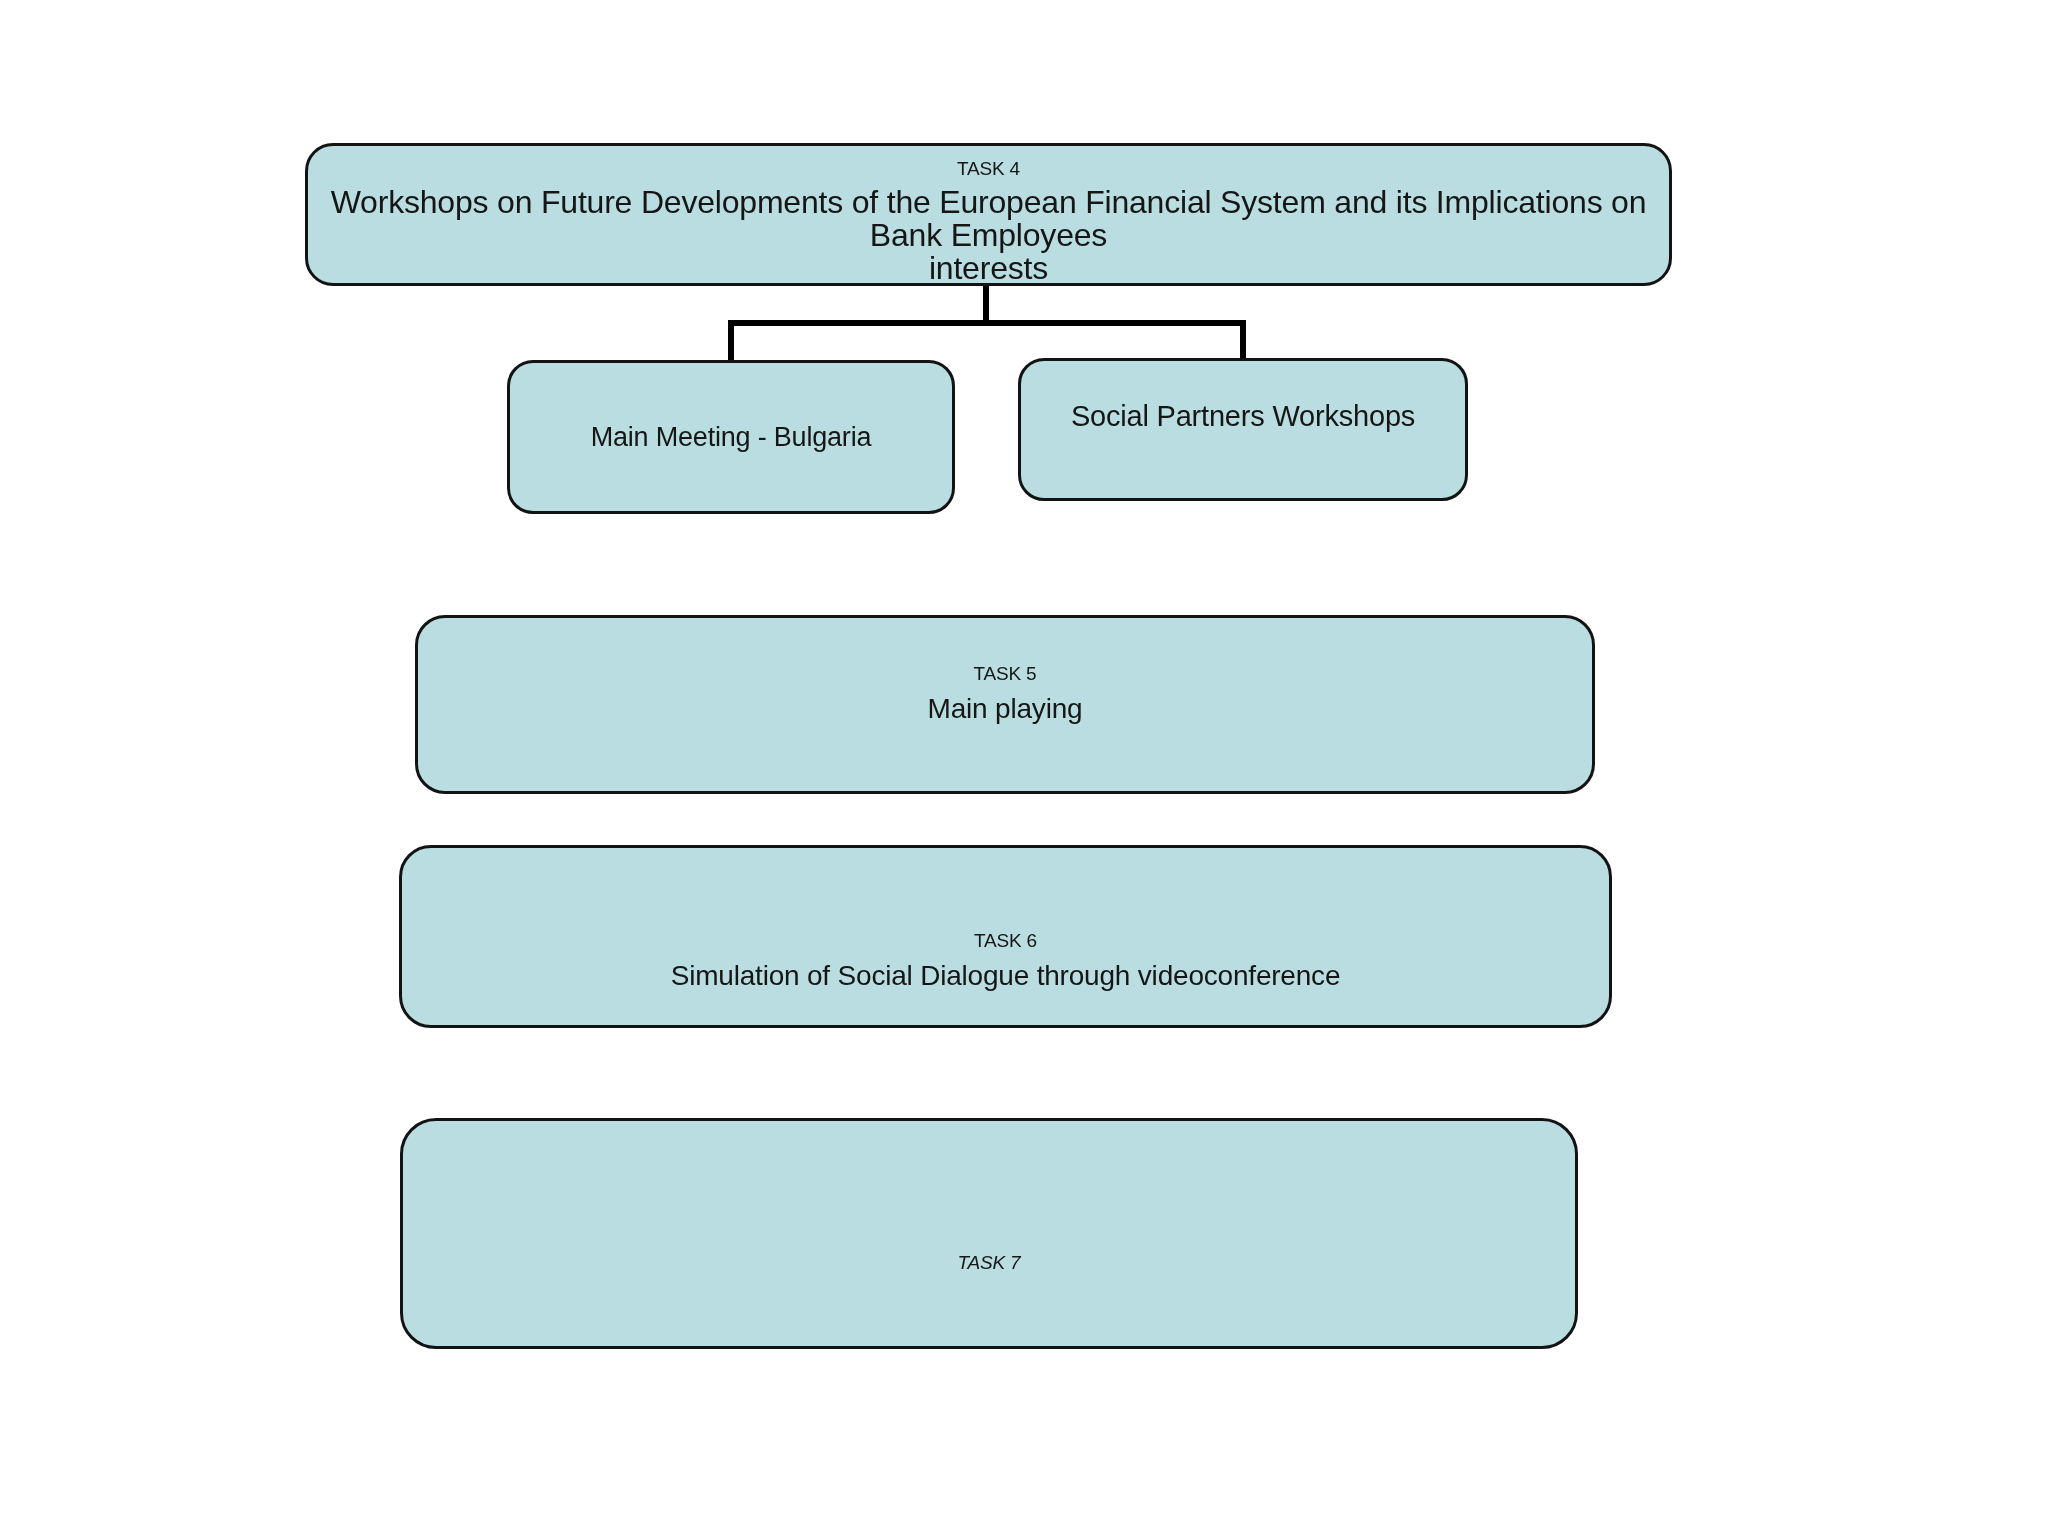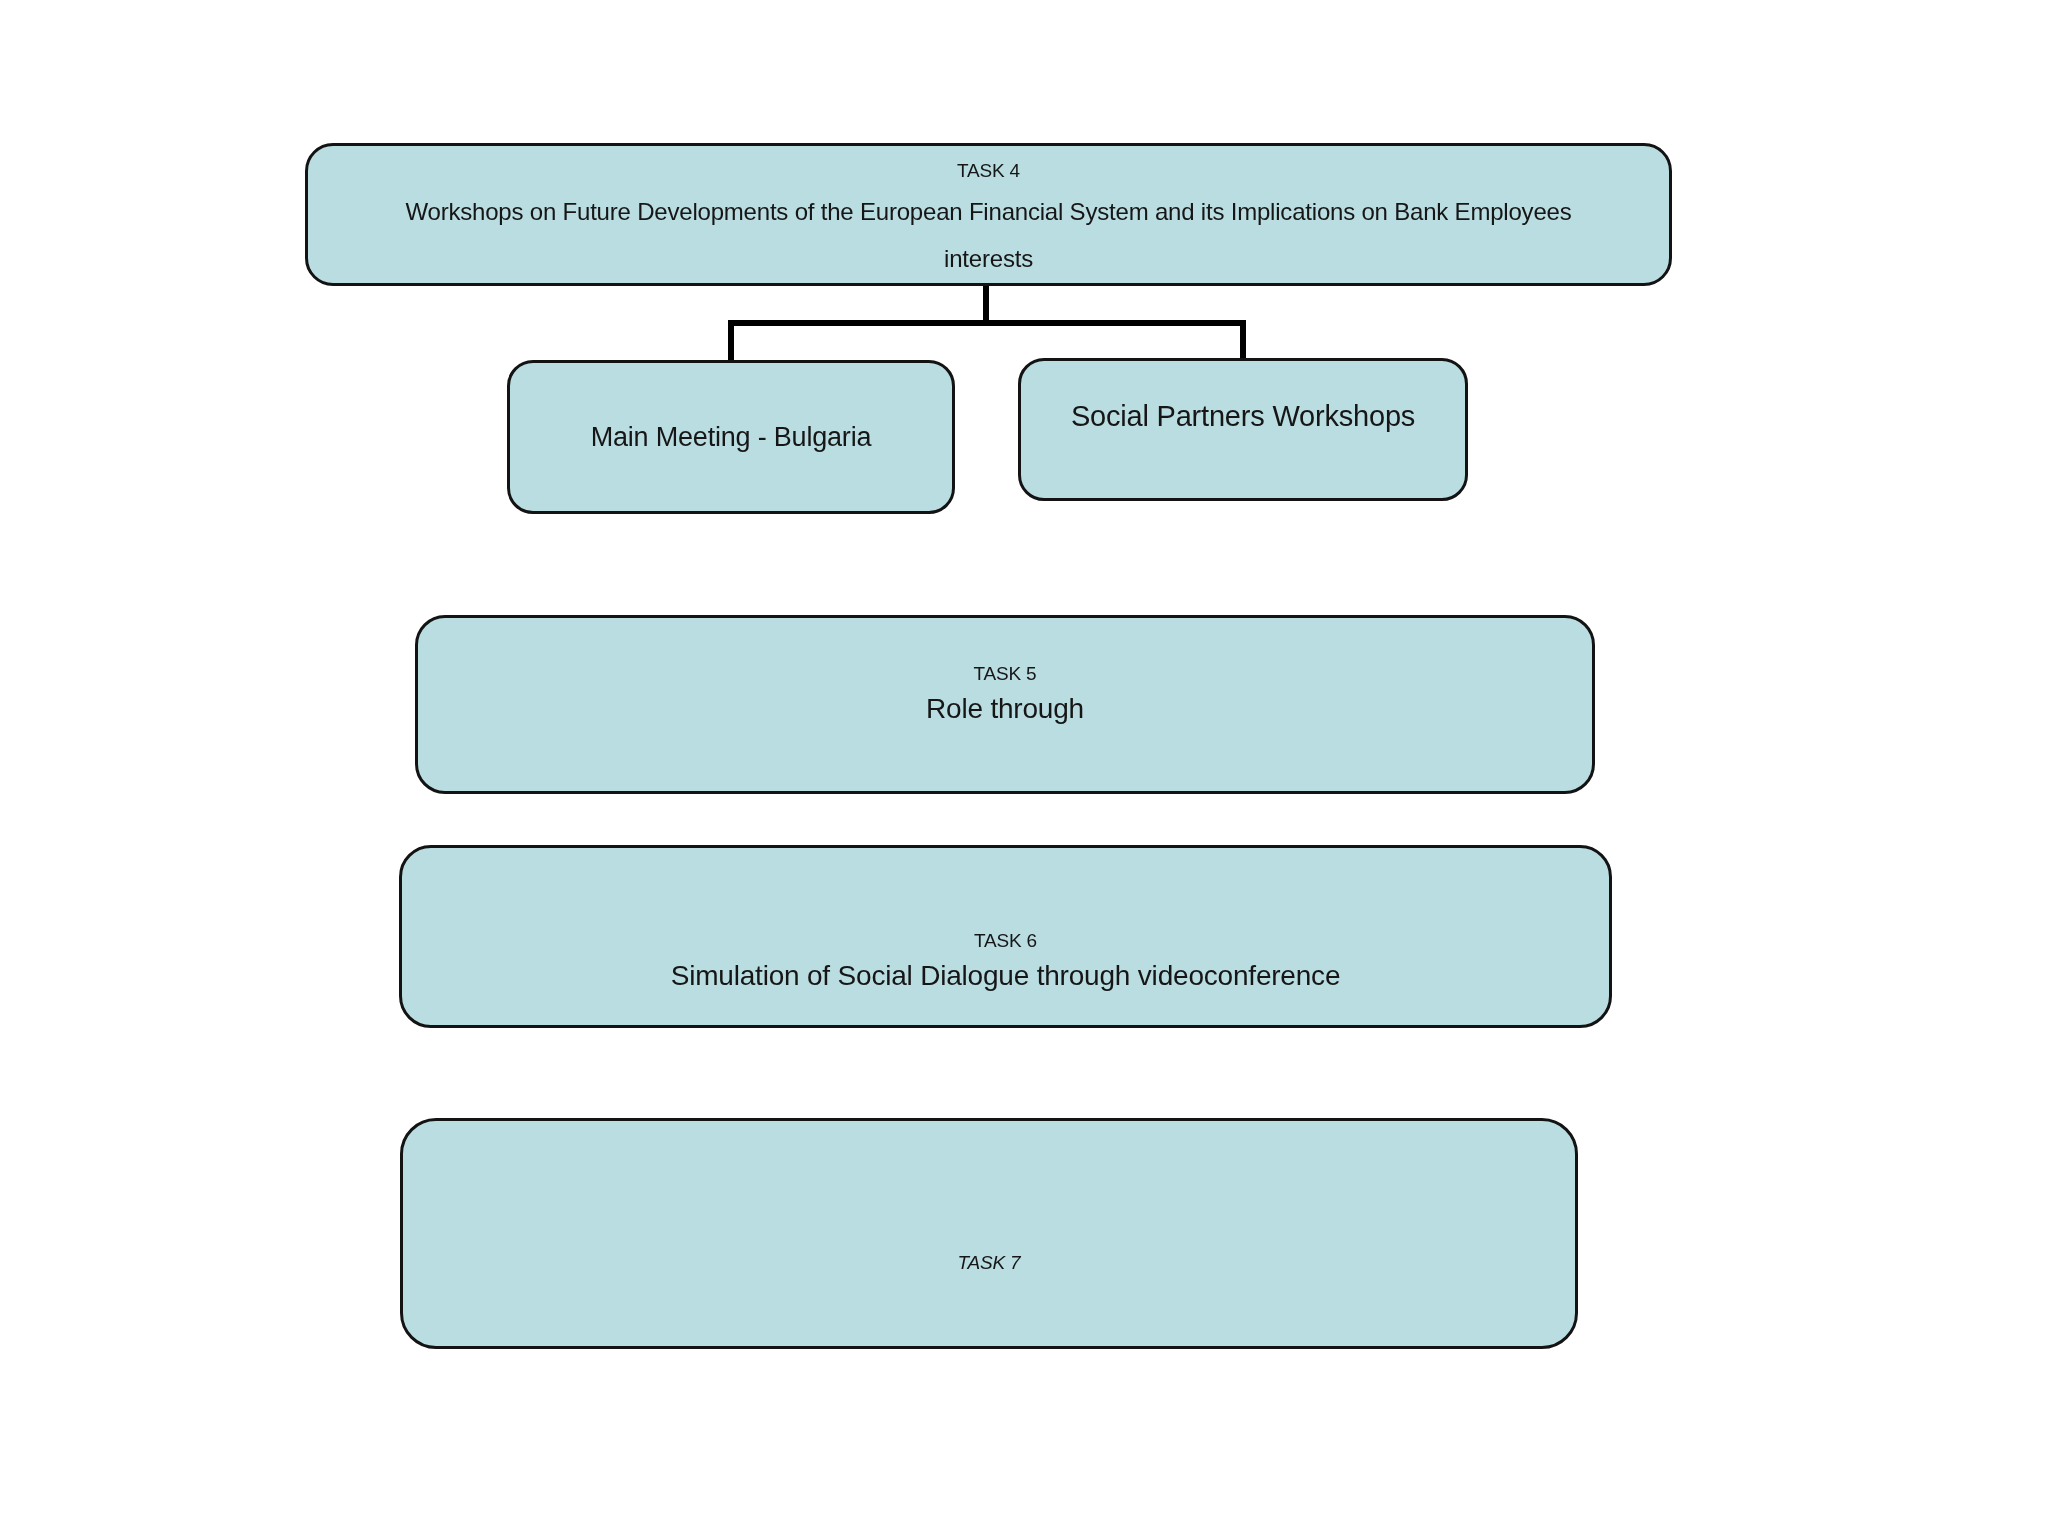--- a/index.html
+++ b/index.html
@@ -48,22 +48,22 @@
   .node-task7  .txt { transform: translateY(29px); }
 
   .txt { width: 100%; }
 
   .node .title {
     font-size: 19px;
     line-height: 35px;
     white-space: pre-line;
   }
   .node .subtitle {
-    font-size: 24px;
-    line-height: 47px;
+    font-size: 32px;
+    line-height: 33px;
     white-space: pre-line;
   }
   .node-main .label   { font-size: 27px; line-height: 34px; }
   .node-social .label { font-size: 29px; line-height: 36px; }
   .node-task5 .subtitle,
   .node-task6 .subtitle,
   .node-task7 .subtitle { font-size: 28px; line-height: 35px; }
 
   
   .connector {
@@ -101,21 +101,21 @@
 
   <div class="node node-social">
     <div class="txt">
       <div class="label">Social Partners Workshops</div>
     </div>
   </div>
 
   <div class="node node-task5">
     <div class="txt">
       <div class="title">TASK 5</div>
-      <div class="subtitle">Role through</div>
+      <div class="subtitle">Main playing</div>
     </div>
   </div>
 
   <div class="node node-task6">
     <div class="txt">
       <div class="title">TASK 6</div>
       <div class="subtitle">Simulation of Social Dialogue through videoconference</div>
     </div>
   </div>
 

